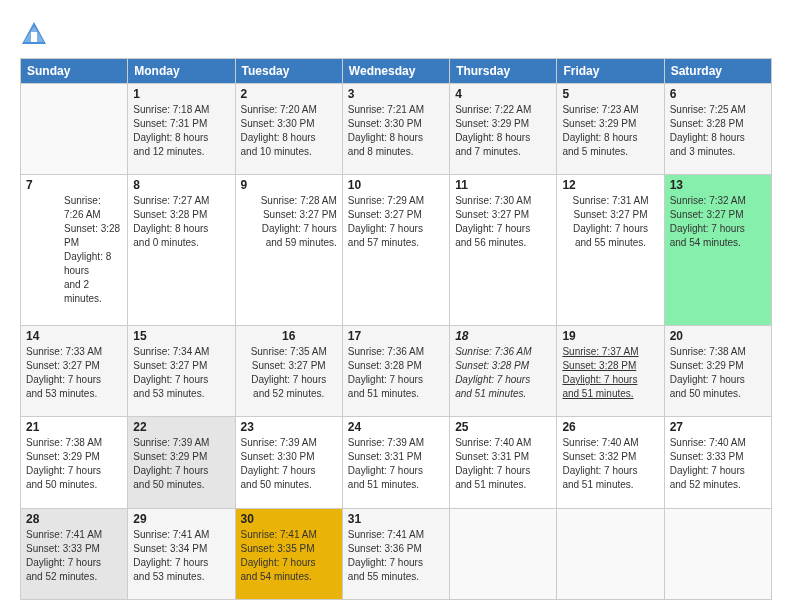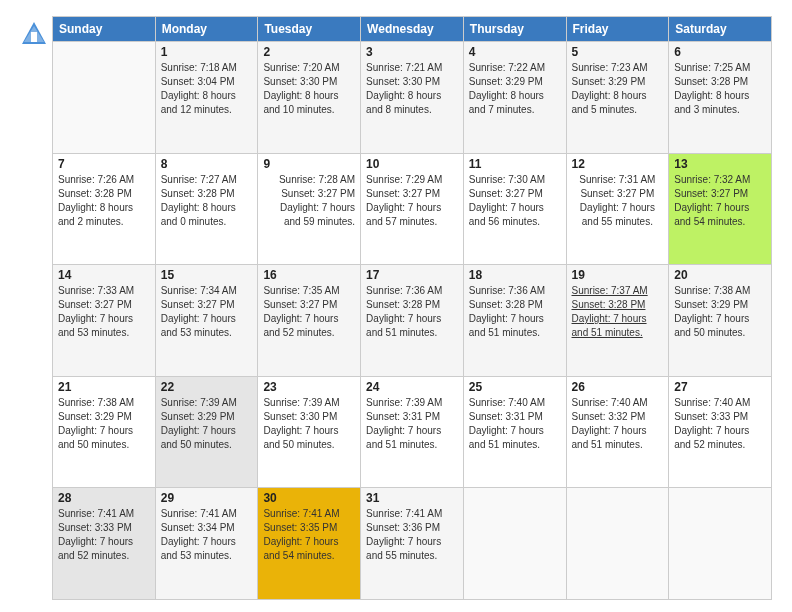--- a/index.html
+++ b/index.html
@@ -8,21 +8,21 @@
       background: #fff;
       width: 792px;
       height: 612px;
       overflow: hidden;
     }
     .page {
       width: 792px;
       height: 612px;
       padding: 16px 20px 12px 20px;
       display: flex;
-      flex-direction: row;
+      flex-direction: column;
     }
     .header {
       display: flex;
       justify-content: space-between;
       align-items: flex-start;
       margin-bottom: 10px;
     }
     .logo {
       display: flex;
       align-items: center;
@@ -140,21 +140,21 @@
           <th>Friday</th>
           <th>Saturday</th>
         </tr>
     </thead>
     <tbody id="calendar-body">
     <tr>
           <td class="empty-cell" style="background: rgb(249, 249, 249);"></td>
           <td style="background: rgb(245, 245, 245);">
             <span class="day-num">1</span>
             <div class="day-info" style="white-space: pre-line;">Sunrise: 7:18 AM
-Sunset: 3:04 PM
+Sunset: 7:31 PM
 Daylight: 8 hours
 and 12 minutes.</div>
           </td>
           <td style="background: rgb(245, 245, 245);">
             <span class="day-num">2</span>
             <div class="day-info" style="white-space: pre-line;">Sunrise: 7:20 AM
 Sunset: 3:30 PM
 Daylight: 8 hours
 and 10 minutes.</div>
           </td>
@@ -183,21 +183,21 @@
             <span class="day-num">6</span>
             <div class="day-info" style="white-space: pre-line;">Sunrise: 7:25 AM
 Sunset: 3:28 PM
 Daylight: 8 hours
 and 3 minutes.</div>
           </td>
         </tr>
         <tr>
           <td style="background: rgb(255, 255, 255);">
             <span class="day-num">7</span>
-            <div class="day-info" style="white-space: pre-line;">Sunrise: 7:26 AM
+            <div class="day-info" style="white-space: pre-line; margin-left: 38px;">Sunrise: 7:26 AM
 Sunset: 3:28 PM
 Daylight: 8 hours
 and 2 minutes.</div>
           </td>
           <td style="background: rgb(255, 255, 255);">
             <span class="day-num">8</span>
             <div class="day-info" style="white-space: pre-line;">Sunrise: 7:27 AM
 Sunset: 3:28 PM
 Daylight: 8 hours
 and 0 minutes.</div>
@@ -223,21 +223,21 @@
 Daylight: 7 hours
 and 56 minutes.</div>
           </td>
           <td style="background: rgb(255, 255, 255);">
             <span class="day-num">12</span>
             <div class="day-info" style="white-space: pre-line; text-align: center;">Sunrise: 7:31 AM
 Sunset: 3:27 PM
 Daylight: 7 hours
 and 55 minutes.</div>
           </td>
-          <td style="background: #bef264;">
+          <td style="background: #86efac;">
             <span class="day-num">13</span>
             <div class="day-info" style="white-space: pre-line;">Sunrise: 7:32 AM
 Sunset: 3:27 PM
 Daylight: 7 hours
 and 54 minutes.</div>
           </td>
         </tr>
         <tr>
           <td style="background: rgb(245, 245, 245);">
             <span class="day-num">14</span>
@@ -246,35 +246,35 @@
 Daylight: 7 hours
 and 53 minutes.</div>
           </td>
           <td style="background: rgb(245, 245, 245); margin-top: 24px;">
             <span class="day-num">15</span>
             <div class="day-info" style="white-space: pre-line;">Sunrise: 7:34 AM
 Sunset: 3:27 PM
 Daylight: 7 hours
 and 53 minutes.</div>
           </td>
-          <td style="background: rgb(245, 245, 245);">
+          <td style="background: rgb(245, 245, 245); text-align: center;">
             <span class="day-num">16</span>
             <div class="day-info" style="white-space: pre-line;">Sunrise: 7:35 AM
 Sunset: 3:27 PM
 Daylight: 7 hours
 and 52 minutes.</div>
           </td>
           <td style="background: rgb(245, 245, 245);">
             <span class="day-num">17</span>
             <div class="day-info" style="white-space: pre-line;">Sunrise: 7:36 AM
 Sunset: 3:28 PM
 Daylight: 7 hours
 and 51 minutes.</div>
           </td>
-          <td style="background: rgb(245, 245, 245);">
+          <td style="background: rgb(245, 245, 245); font-style: italic;">
             <span class="day-num">18</span>
             <div class="day-info" style="white-space: pre-line;">Sunrise: 7:36 AM
 Sunset: 3:28 PM
 Daylight: 7 hours
 and 51 minutes.</div>
           </td>
           <td style="background: rgb(245, 245, 245);">
             <span class="day-num">19</span>
             <div class="day-info" style="white-space: pre-line; text-decoration: underline;">Sunrise: 7:37 AM
 Sunset: 3:28 PM

